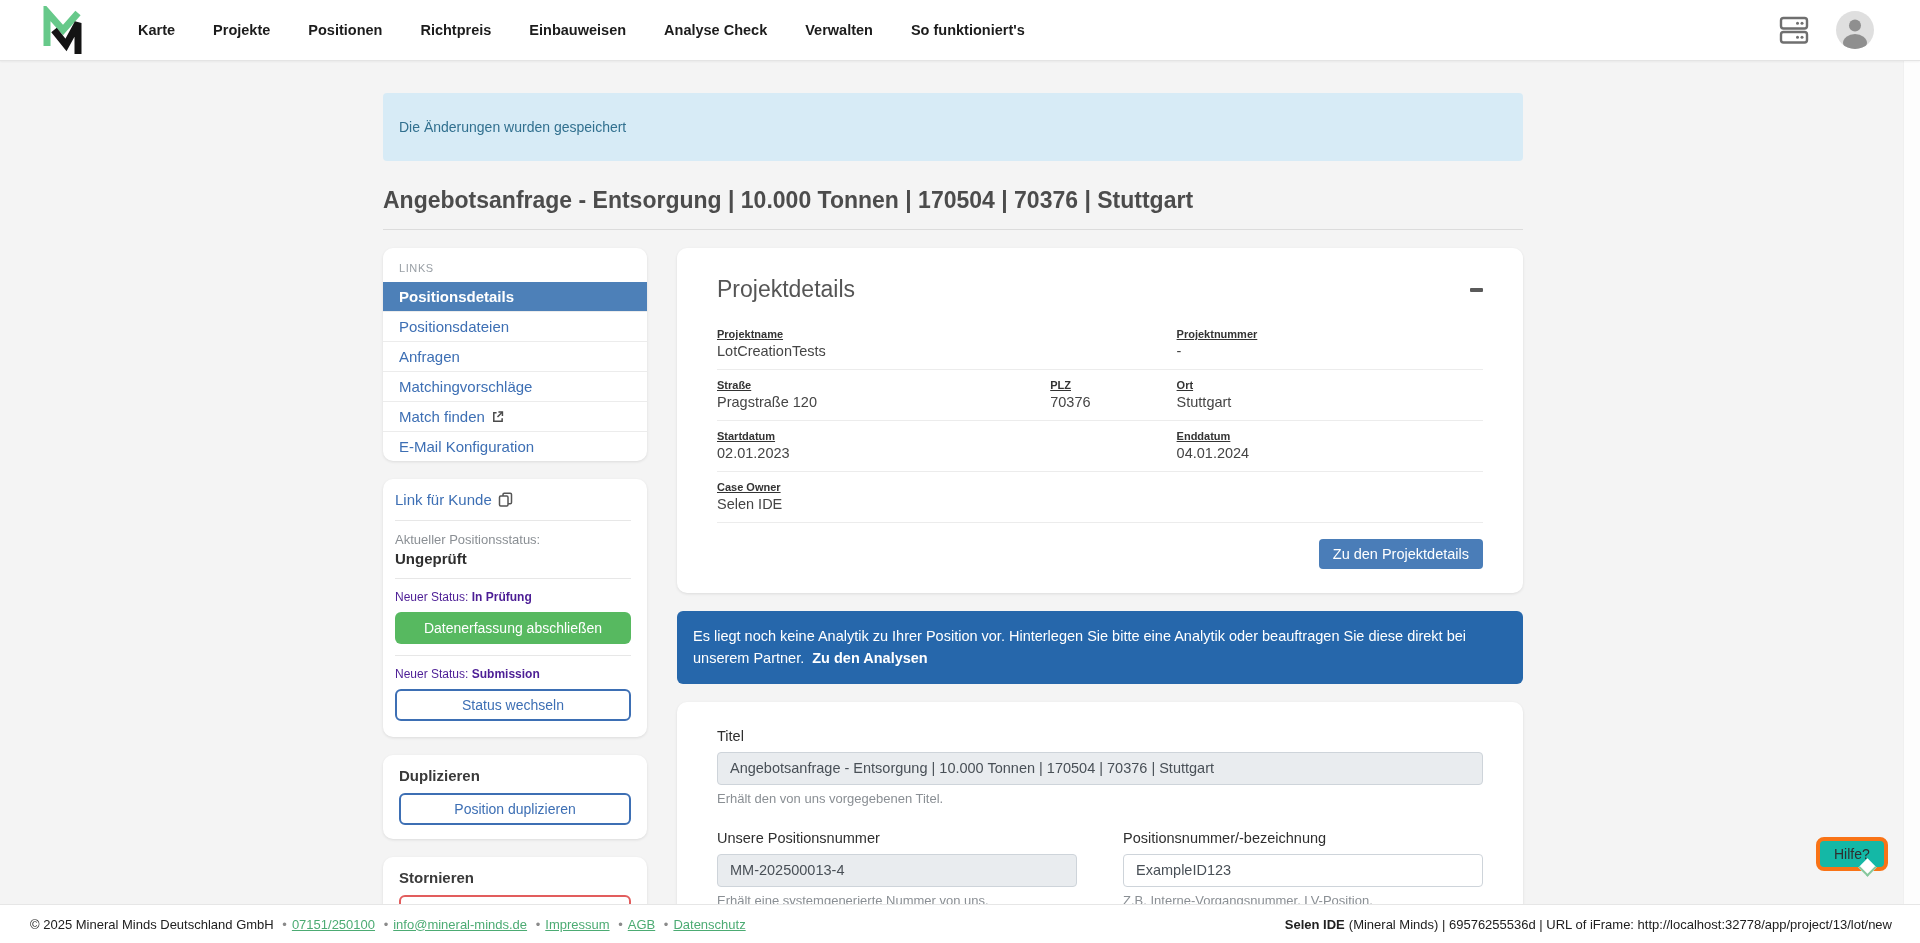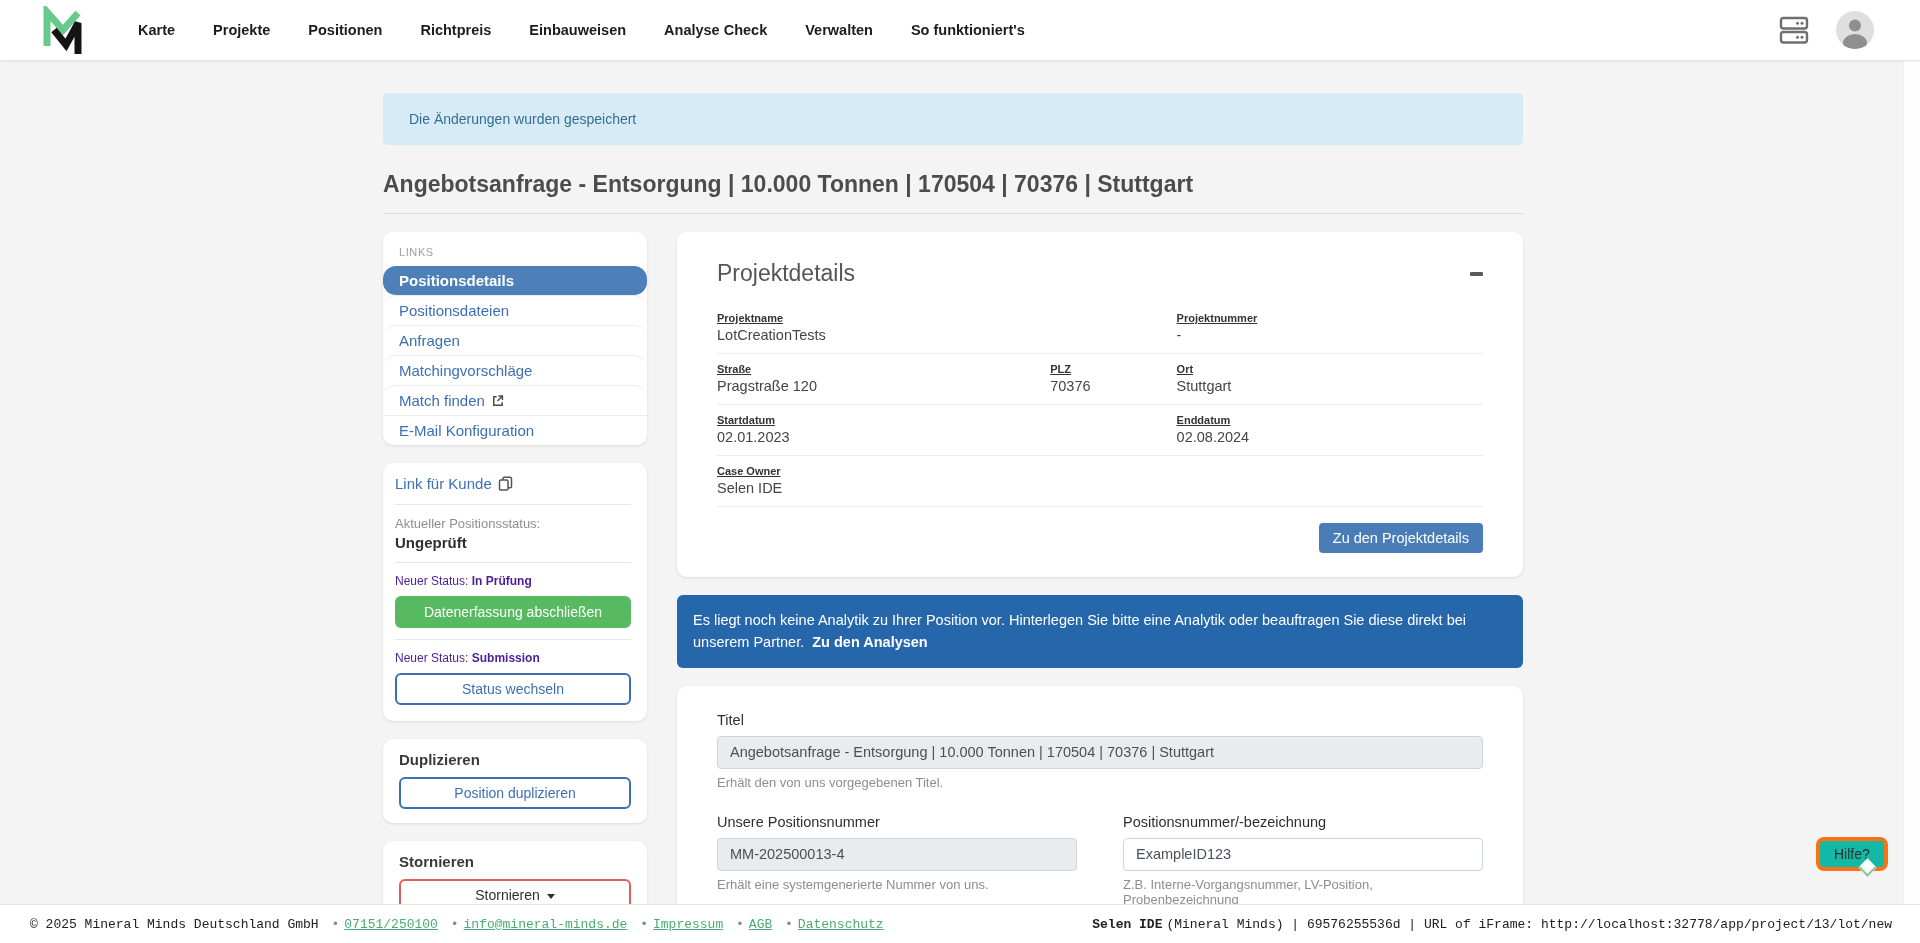--- a/index.html
+++ b/index.html
@@ -14,37 +14,37 @@
   .nav-items { display:flex; gap:38px; margin-left:50px; }
   .nav-item { font-size:14.5px; font-weight:700; color:#1c1c1c; cursor:pointer; white-space:nowrap; }
   .nav-right { margin-left:auto; margin-right:46px; display:flex; align-items:center; gap:26px; }
   .avatar { width:38px; height:38px; border-radius:50%; background:#dfdfdf; overflow:hidden;
             display:flex; align-items:flex-start; justify-content:center; }
 
   
   .page { position:absolute; top:61px; left:0; width:1920px; height:843px; background:#f4f4f4; overflow:hidden; }
   .container { width:1140px; margin-left:383px; }
 
-  .alert-info { margin-top:32px; height:52px; background:#d7ebf6; border-radius:4px;
-                display:flex; align-items:center; padding-left:26px;
+  .alert-info { margin-top:32px; height:68px; background:#d7ebf6; border-radius:4px;
+                display:flex; align-items:center; padding-left:16px;
                 color:#31708f; font-size:14px; }
 
   .page-title { margin-top:26px; padding-bottom:15px; border-bottom:1px solid #dcdcdc;
                 font-size:23px; font-weight:700; color:#4c4c4c; }
 
   .columns { display:flex; gap:30px; margin-top:18px; align-items:flex-start; }
   .col-left { width:264px; flex:0 0 264px; }
   .col-right { width:846px; flex:0 0 846px; }
 
   .card { background:#fff; border-radius:10px; box-shadow:0 1px 3px rgba(0,0,0,.10); margin-bottom:18px; }
 
   
   .links-header { font-size:11px; letter-spacing:.6px; color:#9aa0a6; padding:14px 24px 8px 16px; }
   .link-item { padding:6px 16px; font-size:15px; color:#3d6fb4; border-top:1px solid #ececec;
-               cursor:pointer; display:flex; align-items:center; gap:6px;border-radius:13px; }
+               cursor:pointer; display:flex; align-items:center; gap:6px; }
   .link-item.active { background:#4d80b8; color:#fff; font-weight:700; border-top:none; }
   .link-item:last-child { border-radius:0 0 10px 10px; }
 
   
   .status-card { padding:12px 16px 16px 12px; }
   .customer-link { color:#3d6fb4; font-size:15px; cursor:pointer; display:inline-flex; align-items:center; gap:6px; }
   .hr { border:none; border-top:1px solid #e7e7e7; margin:11px 0; }
   .muted-label { font-size:13px; color:#8a8f94; }
   .status-value { font-size:15px; font-weight:700; color:#2f2f2f; margin-top:3px; }
   .next-line { font-size:12px; color:#4c1d95; margin-bottom:8px; }
@@ -86,21 +86,21 @@
                 font-size:14.5px; color:#495057; padding:0 12px; background:#fff;
                 font-family:"Liberation Sans", sans-serif; }
   .text-input:disabled, .text-input[readonly].gray { background:#e9ecef; color:#495057; }
   .help-text { font-size:13px; color:#8a8f94; margin-top:6px; }
   .form-row { display:flex; gap:46px; margin-top:24px; }
   .form-col { flex:1; }
 
   
   .footer { position:fixed; left:0; bottom:0; width:1920px; height:39px; background:#fff;
             border-top:1px solid #e6e6e6; display:flex; align-items:center;
-            justify-content:space-between; padding:0 28px 0 30px; font-size:13px; color:#212121; z-index:60;font-family:Liberation Mono, monospace; }
+            justify-content:space-between; padding:0 28px 0 30px; font-size:13px; color:#212121; z-index:60; }
   .footer a { color:#4cab73; text-decoration:underline; cursor:pointer; }
   .footer .sep { color:#8a8a8a; margin:0 5px; }
   .footer-right b { font-weight:700; }
   .footer-right span { margin-left:4px; }
 
   
   .help-bubble { position:fixed; left:1816px; top:837px; background:#14b8a6; border:4px solid #f97316;
                  border-radius:8px; padding:5px 14px; font-size:14px; color:#2f2f2f; z-index:70; cursor:pointer; }
   .help-bubble::after { content:""; position:absolute; right:10px; bottom:-7px; width:11px; height:11px;
                  background:#fff; border-right:2px solid #86c79d; border-bottom:2px solid #86c79d;
@@ -259,21 +259,21 @@
                 <div class="val">Stuttgart</div>
               </div>
             </div>
             <div class="pd-row">
               <div class="pd-field w60">
                 <div class="lbl">Startdatum</div>
                 <div class="val">02.01.2023</div>
               </div>
               <div class="pd-field grow">
                 <div class="lbl">Enddatum</div>
-                <div class="val">02.08.2024</div>
+                <div class="val">04.01.2024</div>
               </div>
             </div>
             <div class="pd-row">
               <div class="pd-field w60">
                 <div class="lbl">Case Owner</div>
                 <div class="val">Selen IDE</div>
               </div>
             </div>
           </div>
           <div class="pd-footer">

